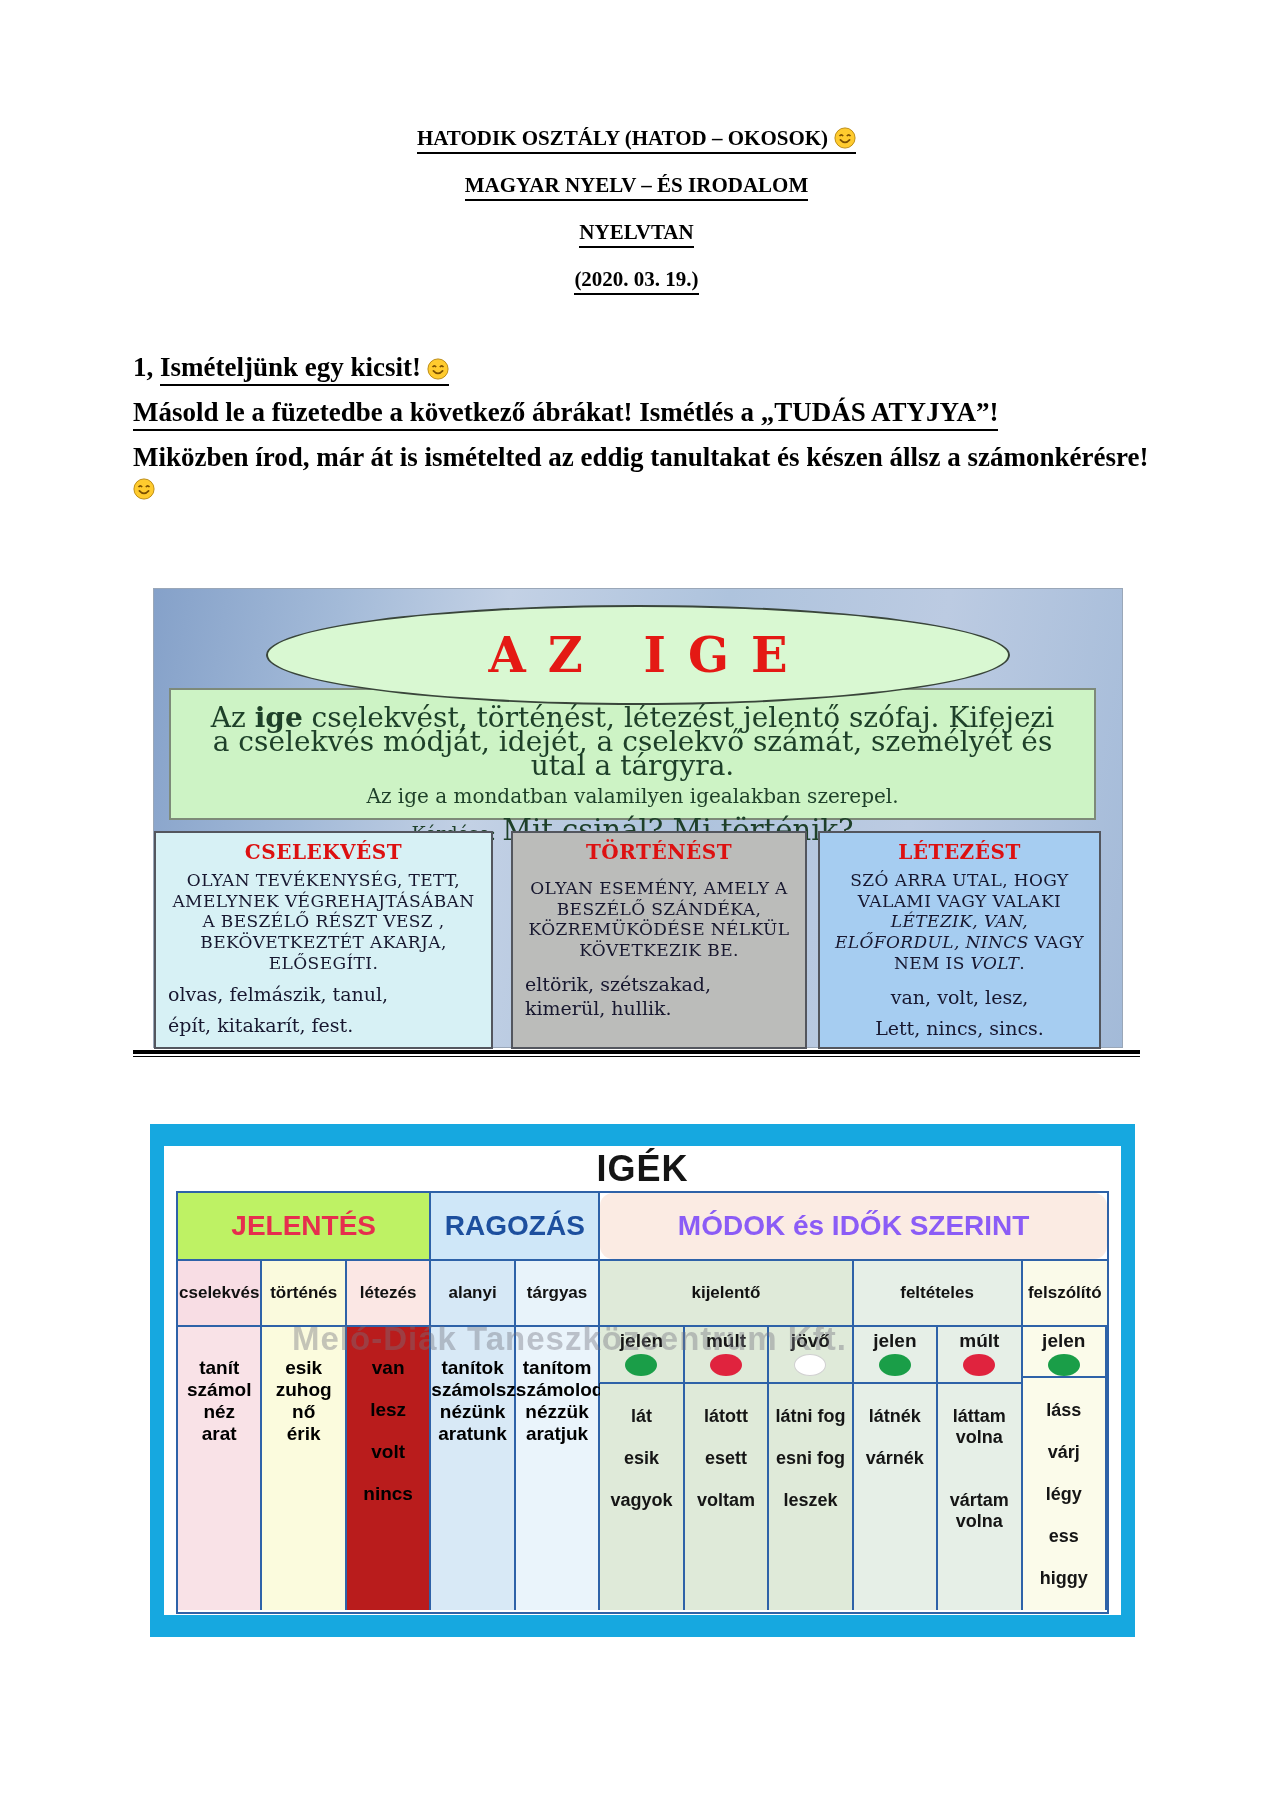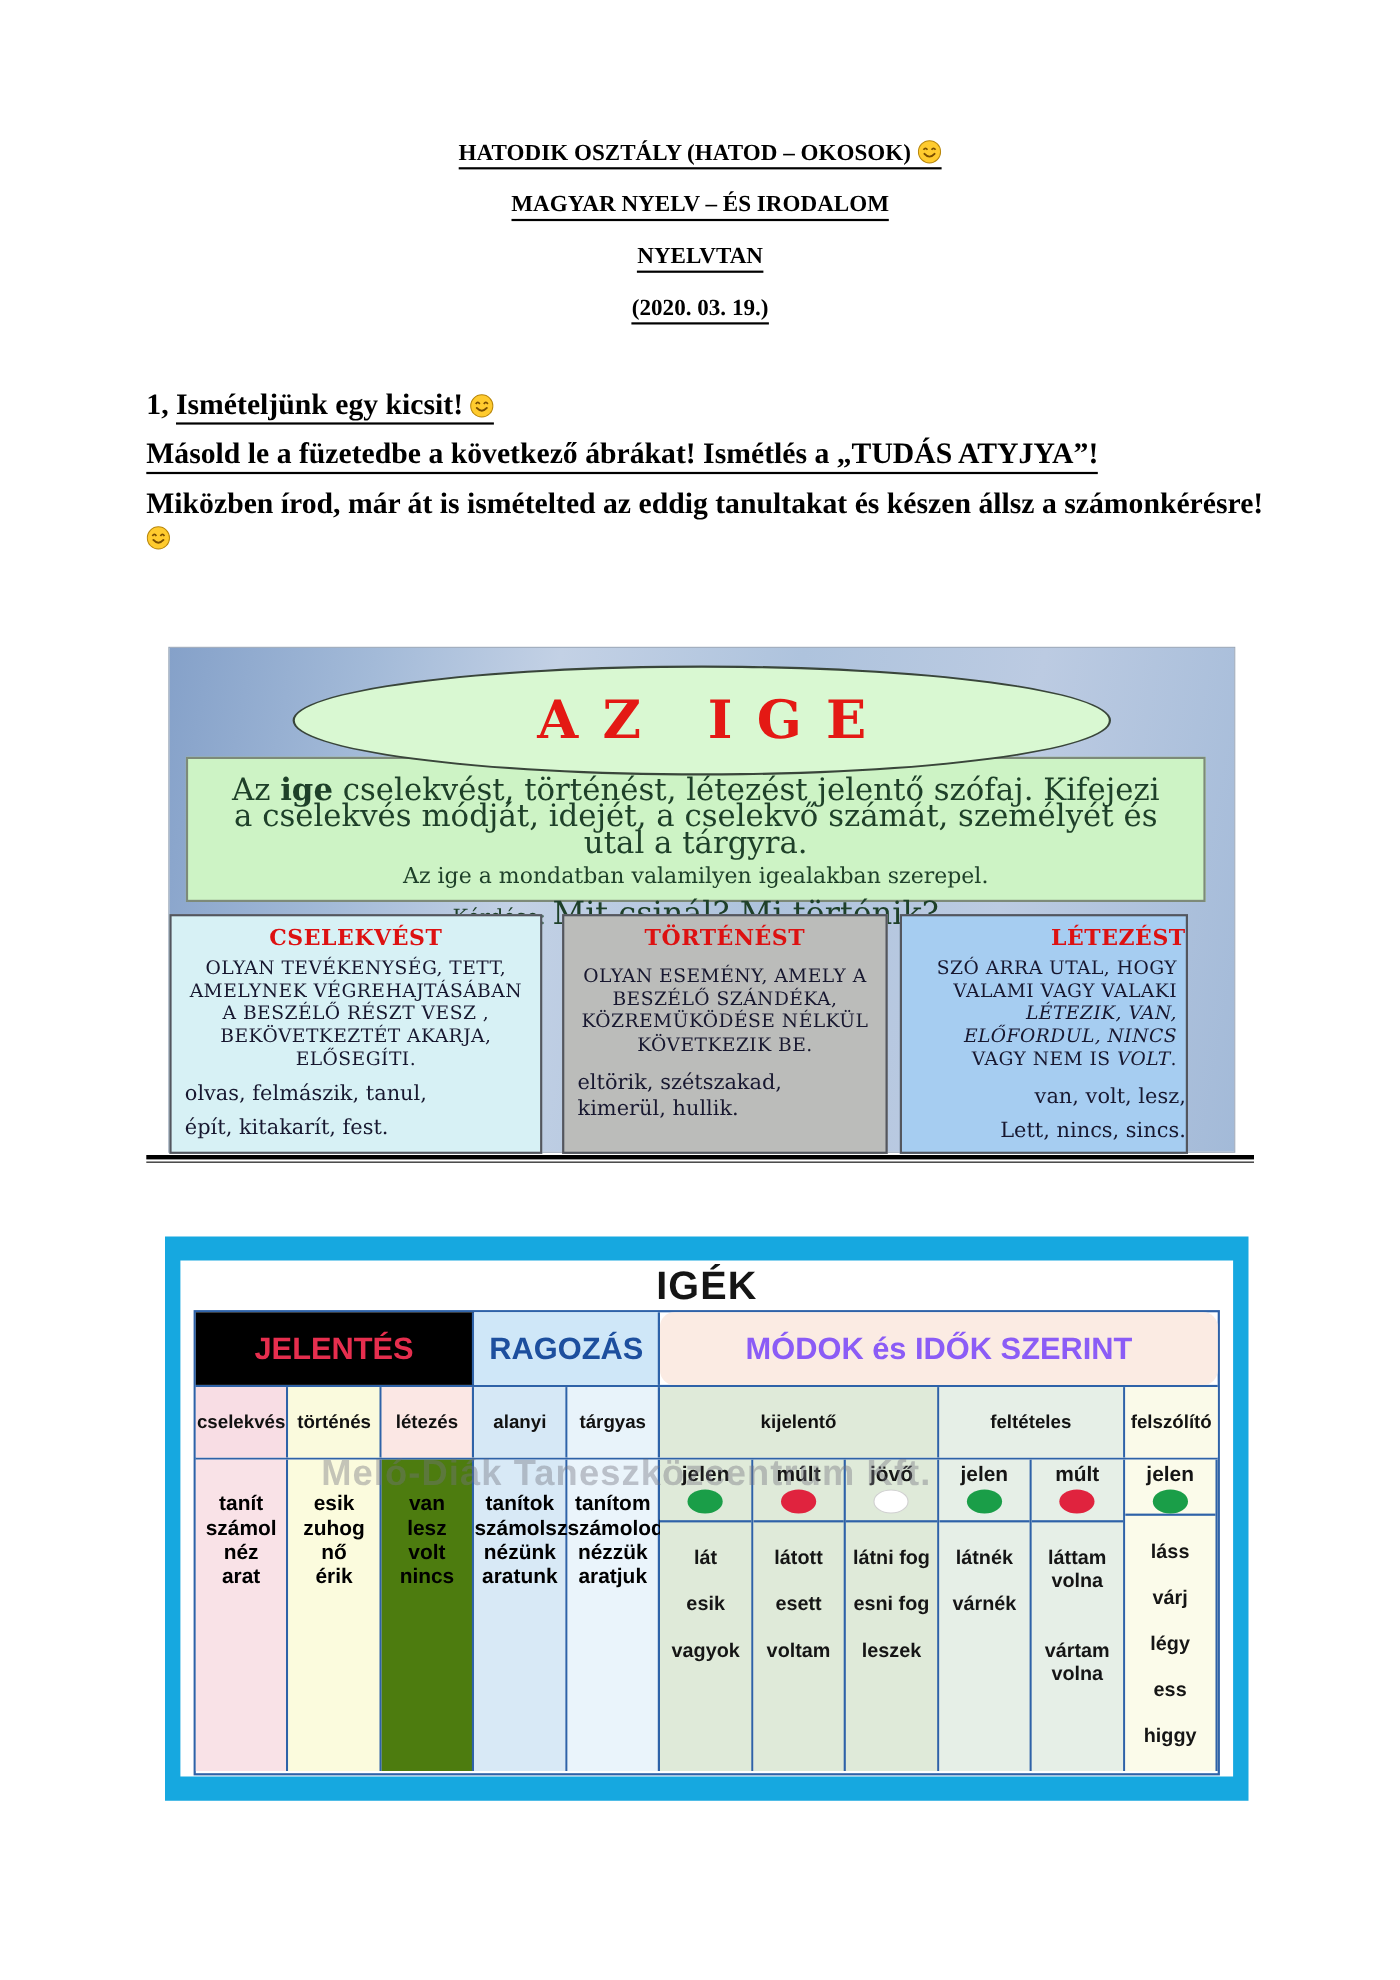--- a/index.html
+++ b/index.html
@@ -27,21 +27,21 @@
     font-family:"DejaVu Serif",serif; color:#1e4029; text-align:center; padding-top:16px; }
   .def-line1 { font-size:28px; line-height:24px; padding:0 34px; }
   .def-line2 { font-size:20px; line-height:24px; margin-top:6px; }
   .def-q { margin-top:5px; }
   .def-q-label { font-size:19px; }
   .def-q-text { font-size:29px; }
   .ige-col { position:absolute; top:242px; height:218px; border:2px solid #53565e;
     box-sizing:border-box; text-align:center; font-family:"DejaVu Serif",serif; z-index:1; }
   .col-cselekves { left:0; width:339px; background:#d7f1f5; }
   .col-tortenes  { left:357px; width:296px; background:#bbbcba; }
-  .col-letezes   { left:664px; width:262px; background:#a6cdf1;text-align:right; }
+  .col-letezes   { left:664px; width:283px; background:#a6cdf1; }
   .col-title { margin-top:7px; font-size:20px; font-weight:bold; color:#dd1111; letter-spacing:0.5px; }
   .col-body { margin-top:6px; padding:0 8px; font-size:17px; line-height:1.22; color:#17172f; letter-spacing:0.4px; }
   .col-ex { font-size:19px; color:#17172f; }
   .ex-left { text-align:left; padding-left:12px; }
   .mt8 { margin-top:9px; } .mt2 { margin-top:2px; } .mt12 { margin-top:12px; }
   .ital { font-style:italic; }
 
   .hrule { position:absolute; left:133px; top:1050px; width:1007px; height:2px;
     border-top:4px solid #000; border-bottom:1px solid #000; }
 
@@ -54,29 +54,29 @@
     font-weight:bold; font-size:36px; color:#151515; letter-spacing:1px; }
   .igek-table { border:2px solid #2e62a8; height:423px; box-sizing:border-box; }
   .igek-table * { box-sizing:border-box; }
   .trow1 { display:flex; height:68px; border-bottom:2px solid #2e62a8; }
   .trow2 { display:flex; height:66px; border-bottom:2px solid #2e62a8; }
   .tbody { display:flex; height:283px; }
   .cell { border-right:2px solid #2e62a8; display:flex; align-items:center; justify-content:center; }
   .last { border-right:none; flex:1; }
   .u1 { width:9.0909%; } .u2 { width:18.1818%; } .u3 { width:27.2727%; } .u6 { width:54.5454%; }
   .h1cell { font-size:28px; font-weight:bold; }
-  .h1-jel { background:#000000; color:#e62e4e; }
+  .h1-jel { background:#bef264; color:#e62e4e; }
   .h1-rag { background:#cfe7f8; color:#1d4f9e; }
   .h1-mod { background:#fbebe3; color:#8b5cf6;border-radius:13px; }
   .h2cell { font-size:17px; font-weight:bold; color:#111; }
   .sh1 { background:#f8dde4; } .sh2 { background:#fafadd; } .sh3 { background:#fbe7e4; }
   .sh4 { background:#d6e8f6; } .sh5 { background:#e8f3fa; } .sh6 { background:#dfead9; }
   .sh7 { background:#e6efe7; } .sh8 { background:#fafae9; }
   .bcol { border-right:2px solid #2e62a8; display:flex; flex-direction:column; }
-  .c1 { background:#f9e2e7; } .c2 { background:#fbfbdd; } .c3 { background:#4d7c0f; }
+  .c1 { background:#f9e2e7; } .c2 { background:#fbfbdd; } .c3 { background:#b91c1c;gap:20px; }
   .c4 { background:#d8e9f6; } .c5 { background:#eaf4fb; }
   .c6,.c7,.c8 { background:#dfead9; } .c9,.c10 { background:#e6efe7; } .c11 { background:#fbfbea; }
   .meaning { padding-top:30px; font-size:19px; font-weight:bold; line-height:22px; text-align:center; }
   .tense { height:57px; border-bottom:2px solid #2e62a8; text-align:center;
            font-weight:bold; font-size:19px; color:#151515; padding-top:3px; }
   .dot { width:32px; height:22px; border-radius:50%; margin:2px auto 0; }
   .dot-green { background:#1a9e48; } .dot-red { background:#e0233e; }
   .dot-white { background:#ffffff; border:1px solid #d0d0d0; }
   .verbs { flex:1; padding-top:22px; }
   .vslot { height:42px; line-height:21px; font-size:18px; font-weight:bold; text-align:center;

